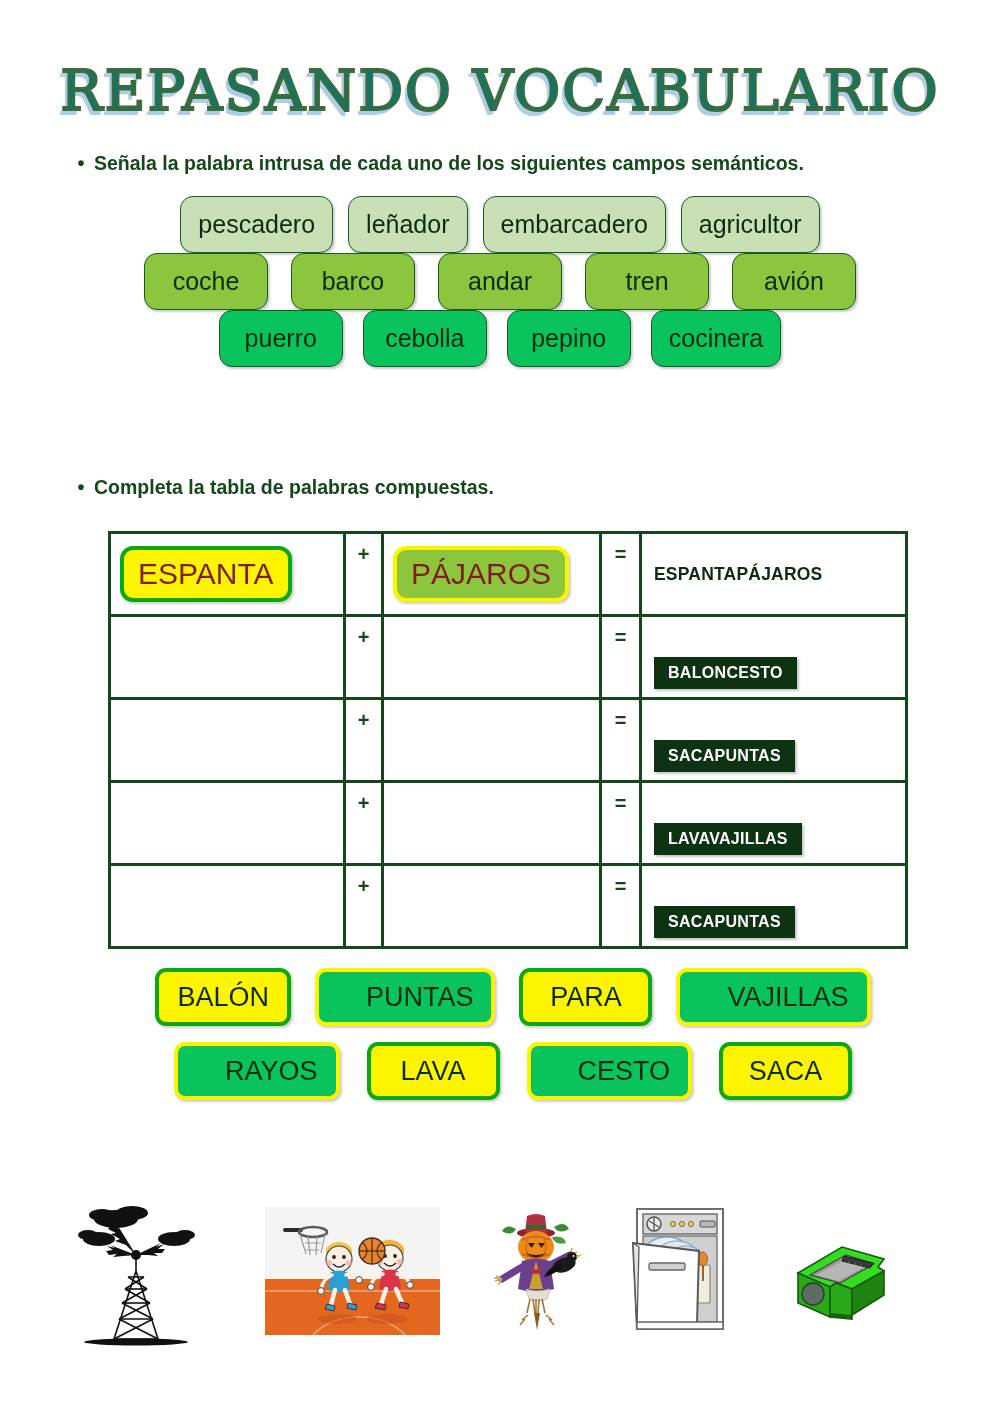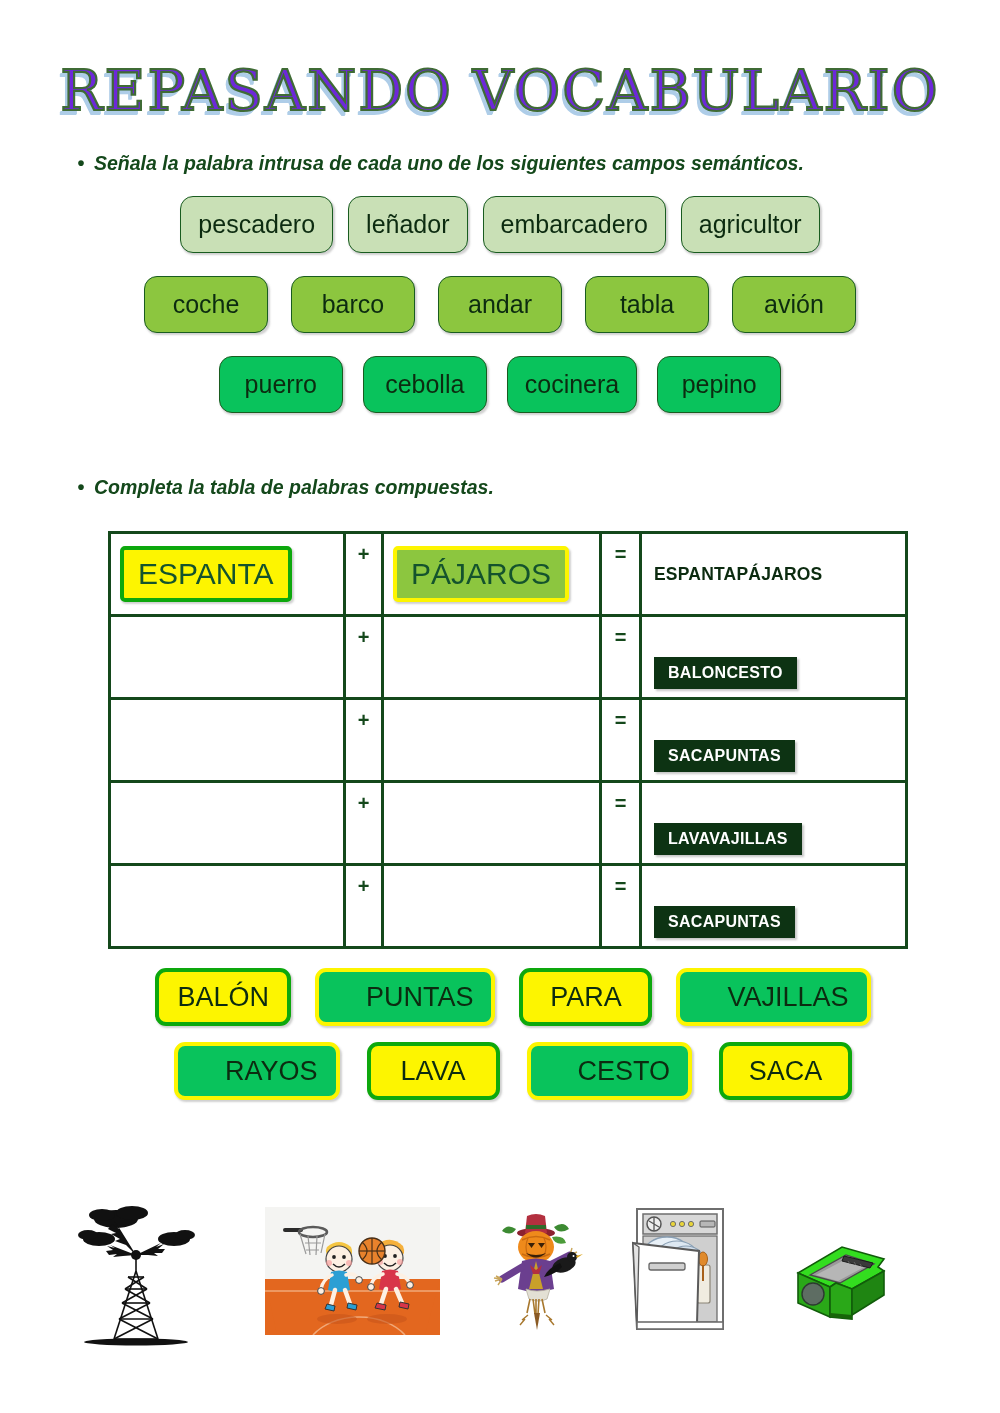--- a/index.html
+++ b/index.html
@@ -18,21 +18,21 @@
     width: 100%;
     text-align: center;
     padding-top: 58px;
   }
   .title {
     display: inline-block;
     font-family: "DejaVu Serif", serif;
     font-size: 56px;
     letter-spacing: 2px;
     font-weight: 400;
-    color: #6d28d9;
+    color: #0f766e;
     -webkit-text-stroke: 2.2px #3f6b35;
     text-shadow:
       -3px 4px 0 #aecde8,
       -3.5px 4.5px 0 #aecde8;
     white-space: nowrap;
   }
 
   
   .bullet-line {
     display: flex;
@@ -42,32 +42,32 @@
     font-size: 19.5px;
     font-family: "Liberation Sans", sans-serif;
   }
   .bullet-dot {
     width: 26px;
     flex: 0 0 26px;
     text-align: center;
     font-size: 20px;
     line-height: 1.1;
   }
-  .bullet-text { line-height: 1.2; font-style: italic; }
+  .bullet-text { line-height: 1.2; }
 
   #instr1 { position: absolute; left: 68px; top: 152px; }
   #instr2 { position: absolute; left: 68px; top: 476px; }
 
   
   .word-rows { position: absolute; left: 0; top: 196px; width: 1000px; }
   .word-row {
     display: flex;
     justify-content: center;
     gap: 14px;
-    margin-bottom: 23px;
+    margin-bottom: 0;
   }
   .chip {
     border: 1.6px solid #195c20;
     border-radius: 13px;
     color: #0c2b10;
     font-size: 25px;
     font-family: "Liberation Sans", sans-serif;
     display: flex;
     align-items: center;
     justify-content: center;
@@ -111,23 +111,23 @@
     font-size: 20px;
     color: #14481b;
     vertical-align: top !important;
     padding-top: 9px !important;
   }
 
   .tile {
     display: inline-flex;
     align-items: center;
     justify-content: center;
-    border-radius: 5px;
+    border-radius: 13px;
     font-size: 30px;
-    color: #14532d;
+    color: #7f1d1d;
     font-family: "Liberation Sans", sans-serif;
     height: 56px;
     padding: 0 14px;
     white-space: nowrap;
     margin-left: 9px;
   }
   .tile.yellow-green {  
     background: #fdf500;
     border: 4px solid #0da80d;
     box-shadow: 1.5px 2px 2px rgba(120,120,120,0.35);
@@ -229,29 +229,29 @@
     <div class="chip tone1">pescadero</div>
     <div class="chip tone1">leñador</div>
     <div class="chip tone1">embarcadero</div>
     <div class="chip tone1">agricultor</div>
   </div>
 
   <div class="word-row r2">
     <div class="chip tone2">coche</div>
     <div class="chip tone2">barco</div>
     <div class="chip tone2">andar</div>
-    <div class="chip tone2">tabla</div>
+    <div class="chip tone2">tren</div>
     <div class="chip tone2">avión</div>
   </div>
 
   <div class="word-row r3">
     <div class="chip tone3">puerro</div>
     <div class="chip tone3">cebolla</div>
+    <div class="chip tone3">pepino</div>
     <div class="chip tone3">cocinera</div>
-    <div class="chip tone3">pepino</div>
   </div>
 
 </div>
 
 <div class="bullet-line" id="instr2">
   <span class="bullet-dot">•</span>
   <span class="bullet-text">Completa la tabla de palabras compuestas.</span>
 </div>
 
 <table class="comp-table">

